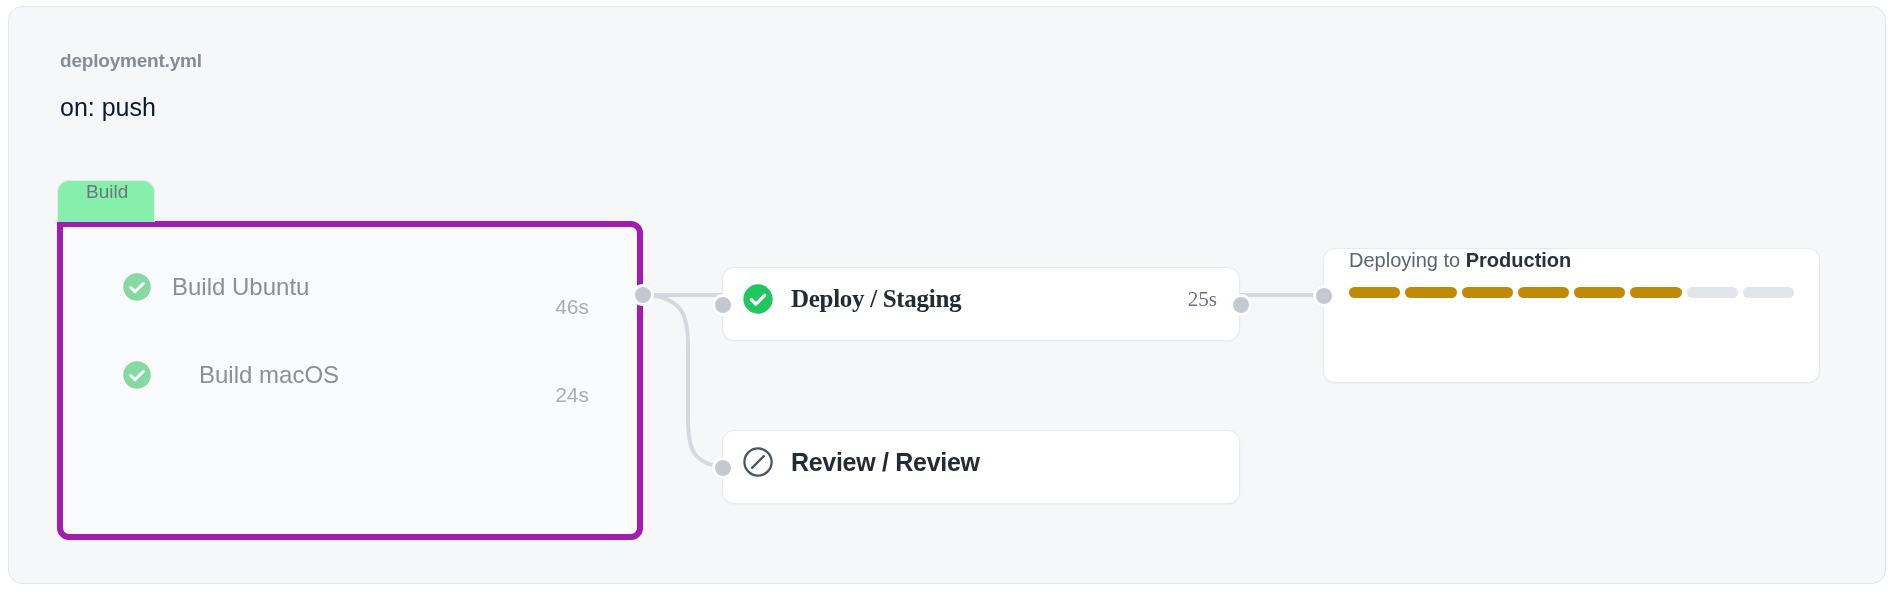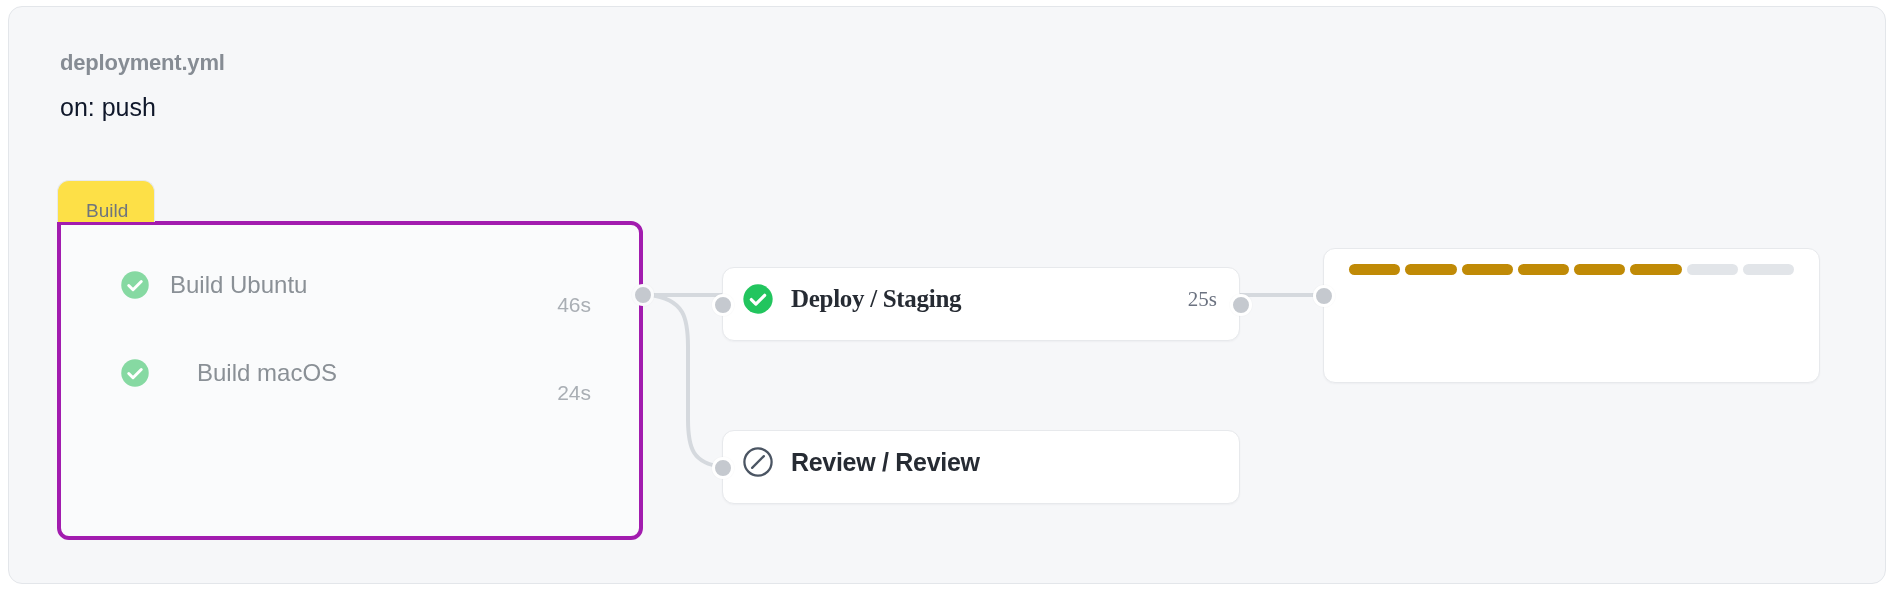--- a/index.html
+++ b/index.html
@@ -26,21 +26,21 @@
     border-radius: 14px;
     box-sizing: border-box;
     overflow: hidden;
   }
 
   
   .wf-title {
     position: absolute;
     left: 51px;
     top: 43px;
-    font-size: 22px;
+    font-size: 19px;
     font-weight: bold;
     color: #868c94;
     letter-spacing: -0.2px;
     white-space: nowrap;
   }
   .wf-trigger {
     position: absolute;
     left: 51px;
     top: 86px;
     font-size: 25px;
@@ -73,38 +73,38 @@
     width: 586px;
     height: 360px;
   }
   .group-tab {
     position: absolute;
     left: 0;
     top: 0;
     height: 42px;
     padding: 0 26px 0 28px;
     display: flex;
-    align-items: flex-end;
-    background: #fde047;
+    align-items: flex-start;
+    background: #86efac;
     border: 1px solid #e7e9ec;
     border-bottom: none;
     border-radius: 12px 12px 0 0;
     box-sizing: border-box;
     font-size: 19px;
     color: #6f757d;
     z-index: 2;
   }
   .group-body {
     position: absolute;
     left: 0;
     top: 41px;
     width: 586px;
     height: 319px;
     background: #fafbfc;
-    border: 4px solid #a21caf;
+    border: 6px solid #a21caf;
     border-radius: 0 12px 12px 12px;
     box-sizing: border-box;
   }
   .group-rows {
     position: absolute;
     left: 0;
     top: 0;
     width: 100%;
     padding-top: 32px;
     box-sizing: border-box;
@@ -291,20 +291,23 @@
             <line x1="7.6" y1="16.4" x2="16.4" y2="7.6" stroke="#4b5563" stroke-width="1.7" stroke-linecap="round"></line>
           </svg>
         </span>
         <span class="node-title">Review / Review</span>
         <span class="node-dur"></span>
       </div>
       <div class="dot" style="left:-11px; top:26px;"></div>
     </div>
 
     <div class="node" id="node-production">
+      <p class="prog-label">
+        <span>Deploying to </span><b>Production</b>
+      </p>
       <div class="prog-bar">
         <span class="seg on"></span>
         <span class="seg on"></span>
         <span class="seg on"></span>
         <span class="seg on"></span>
         <span class="seg on"></span>
         <span class="seg on"></span>
         <span class="seg"></span>
         <span class="seg"></span>
       </div>

